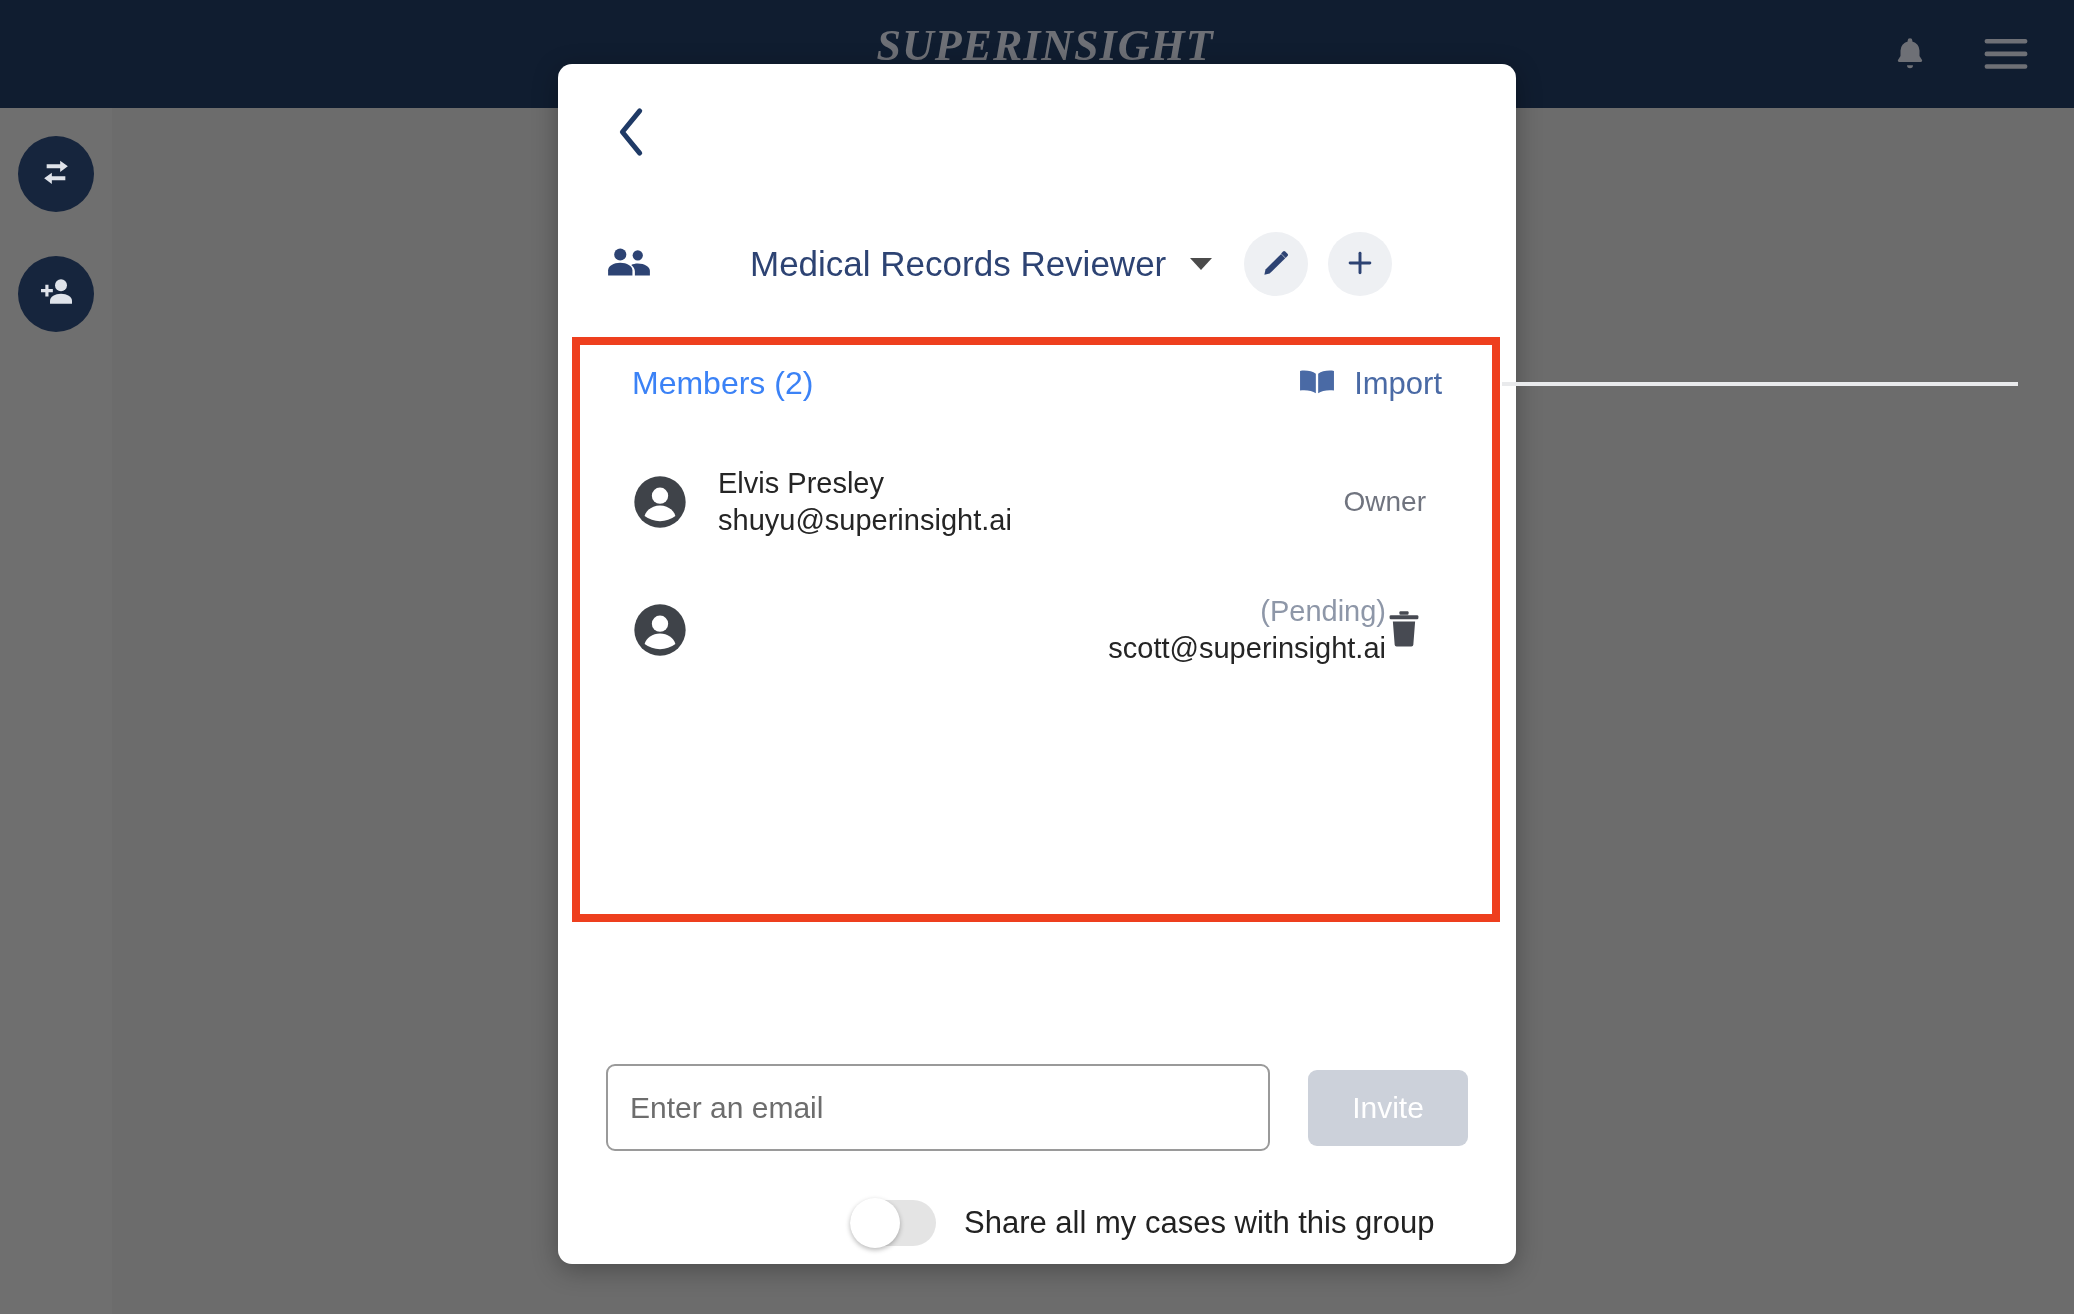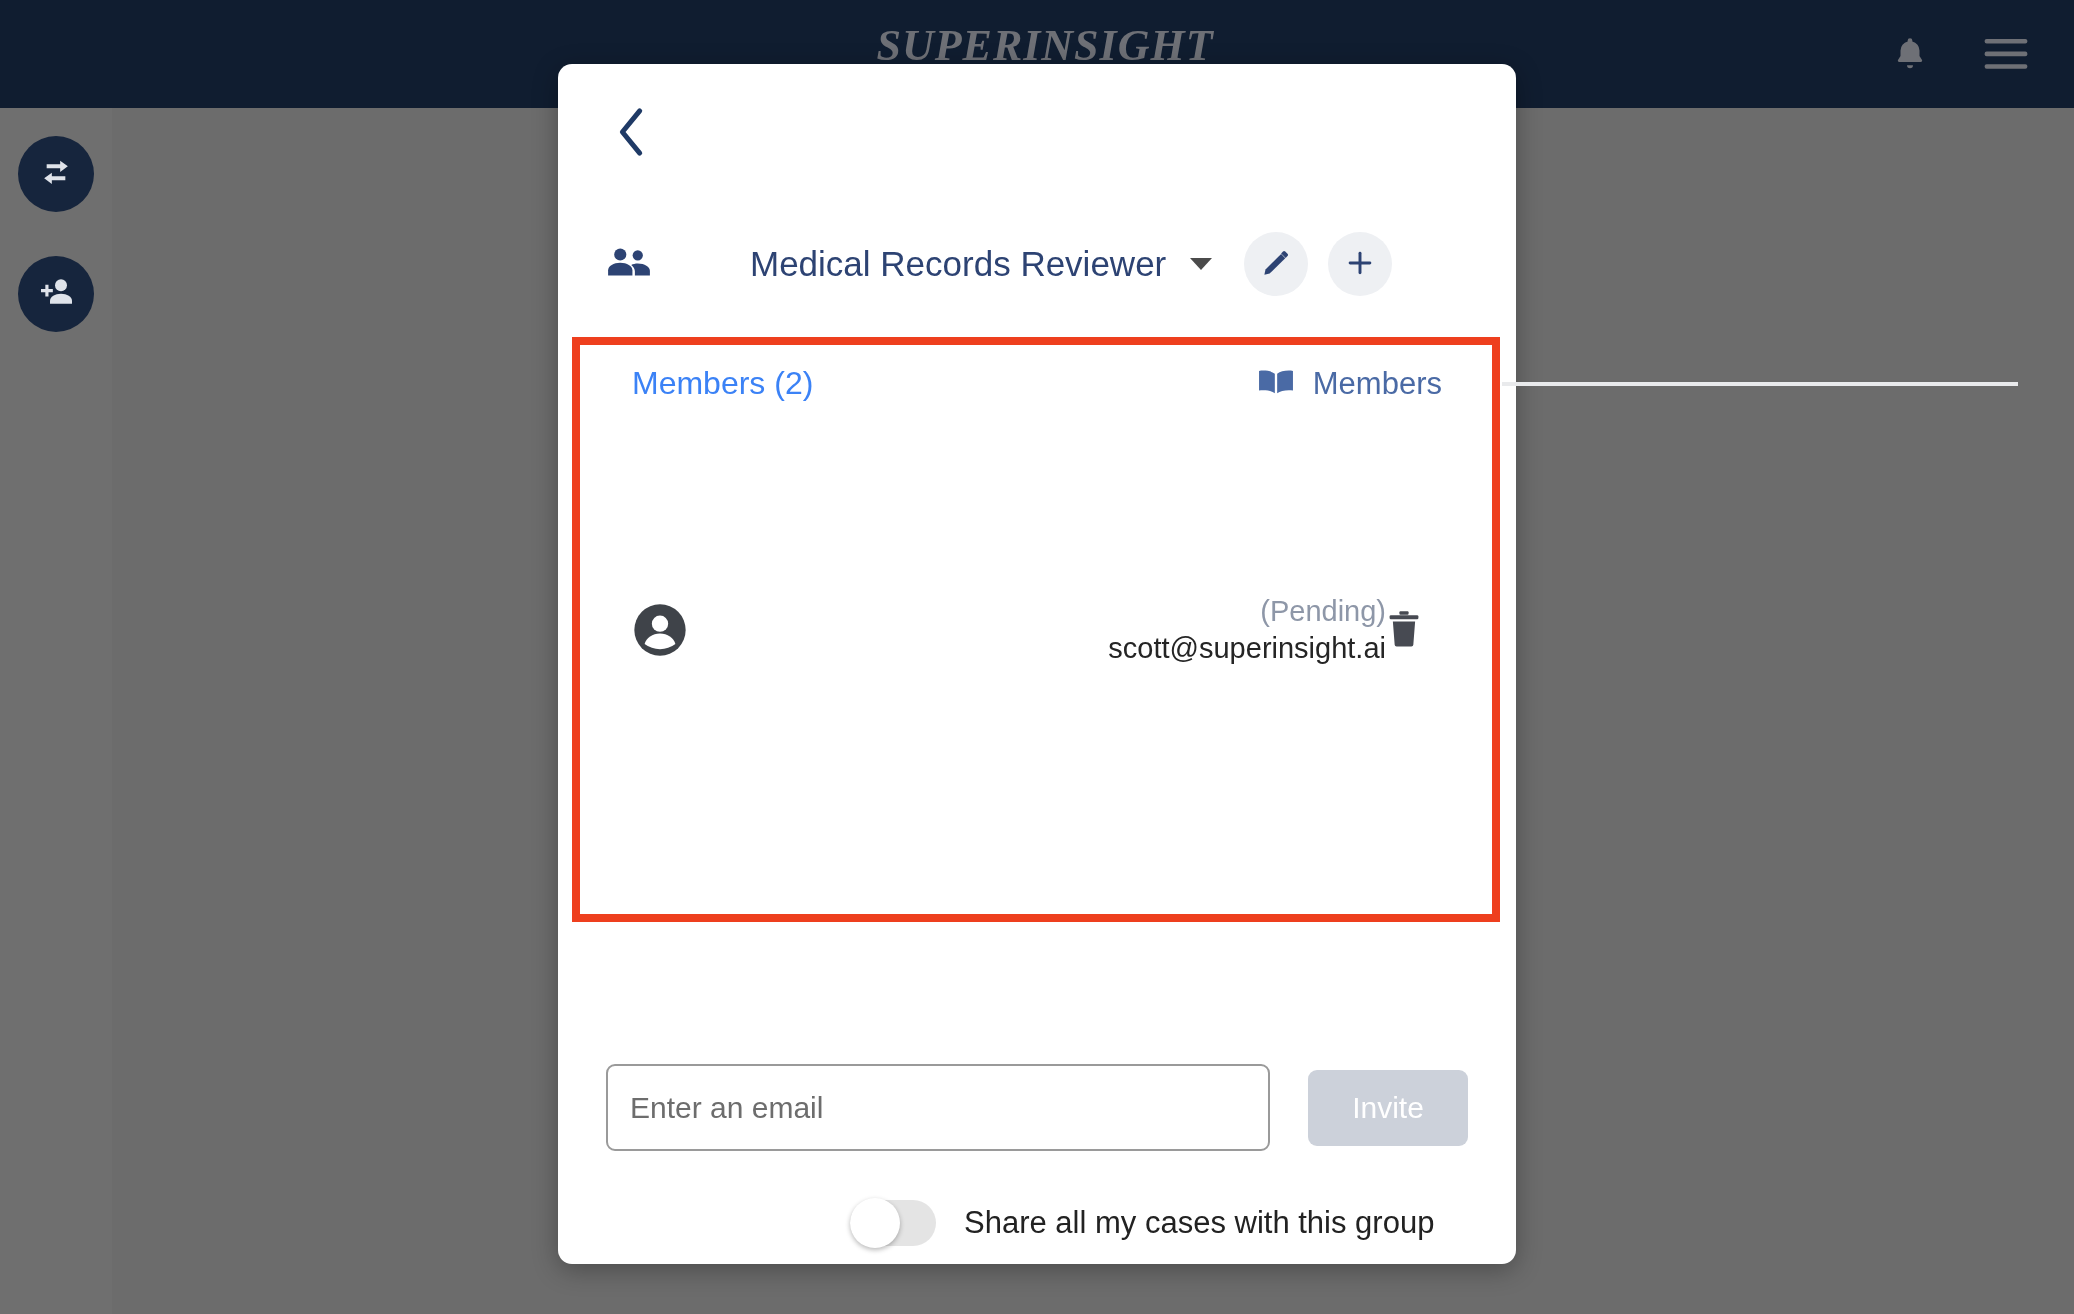--- a/index.html
+++ b/index.html
@@ -401,24 +401,38 @@
 
       <div class="members-head">
         <span class="members-title">Members (2)</span>
         <button class="import-btn">
           <span>
             <svg width="38" height="30" viewBox="0 0 26 20" fill="#4a6aa5">
               <path d="M12.2 4.3C10.3 2.8 7.5 2.2 4.2 2.2c-1 0-1.9.1-2.8.2v13.4c.9-.1 1.8-.2 2.8-.2 3.3 0 6.1.6 8 2.1V4.3z"></path>
               <path d="M13.8 4.3v13.4c1.9-1.5 4.7-2.1 8-2.1 1 0 1.9.1 2.8.2V2.4c-.9-.1-1.8-.2-2.8-.2-3.3 0-6.1.6-8 2.1z"></path>
             </svg>
           </span>
-          <span class="import-label">Members</span>
+          <span class="import-label">Import</span>
         </button>
       </div>
 
+      <div class="member-row r0">
+        <span class="avatar">
+          <svg width="56" height="56" viewBox="0 0 24 24" fill="#3f4349">
+            <circle cx="12" cy="12" r="11"></circle>
+            <circle cx="12" cy="9.3" r="3.5" fill="#ffffff"></circle>
+            <path d="M12 13.5c-3.2 0-5.9 1.9-6.6 4.5a11 11 0 0 0 13.2 0c-.7-2.6-3.4-4.5-6.6-4.5z" fill="#ffffff"></path>
+          </svg>
+        </span>
+        <span class="member-texts">
+          <span class="member-name">Elvis Presley</span>
+          <span class="member-email">shuyu@superinsight.ai</span>
+        </span>
+        <span class="member-role">Owner</span>
+      </div>
 
       <div class="member-row r1">
         <span class="avatar">
           <svg width="56" height="56" viewBox="0 0 24 24" fill="#3f4349">
             <circle cx="12" cy="12" r="11"></circle>
             <circle cx="12" cy="9.3" r="3.5" fill="#ffffff"></circle>
             <path d="M12 13.5c-3.2 0-5.9 1.9-6.6 4.5a11 11 0 0 0 13.2 0c-.7-2.6-3.4-4.5-6.6-4.5z" fill="#ffffff"></path>
           </svg>
         </span>
         <span class="member-texts">

